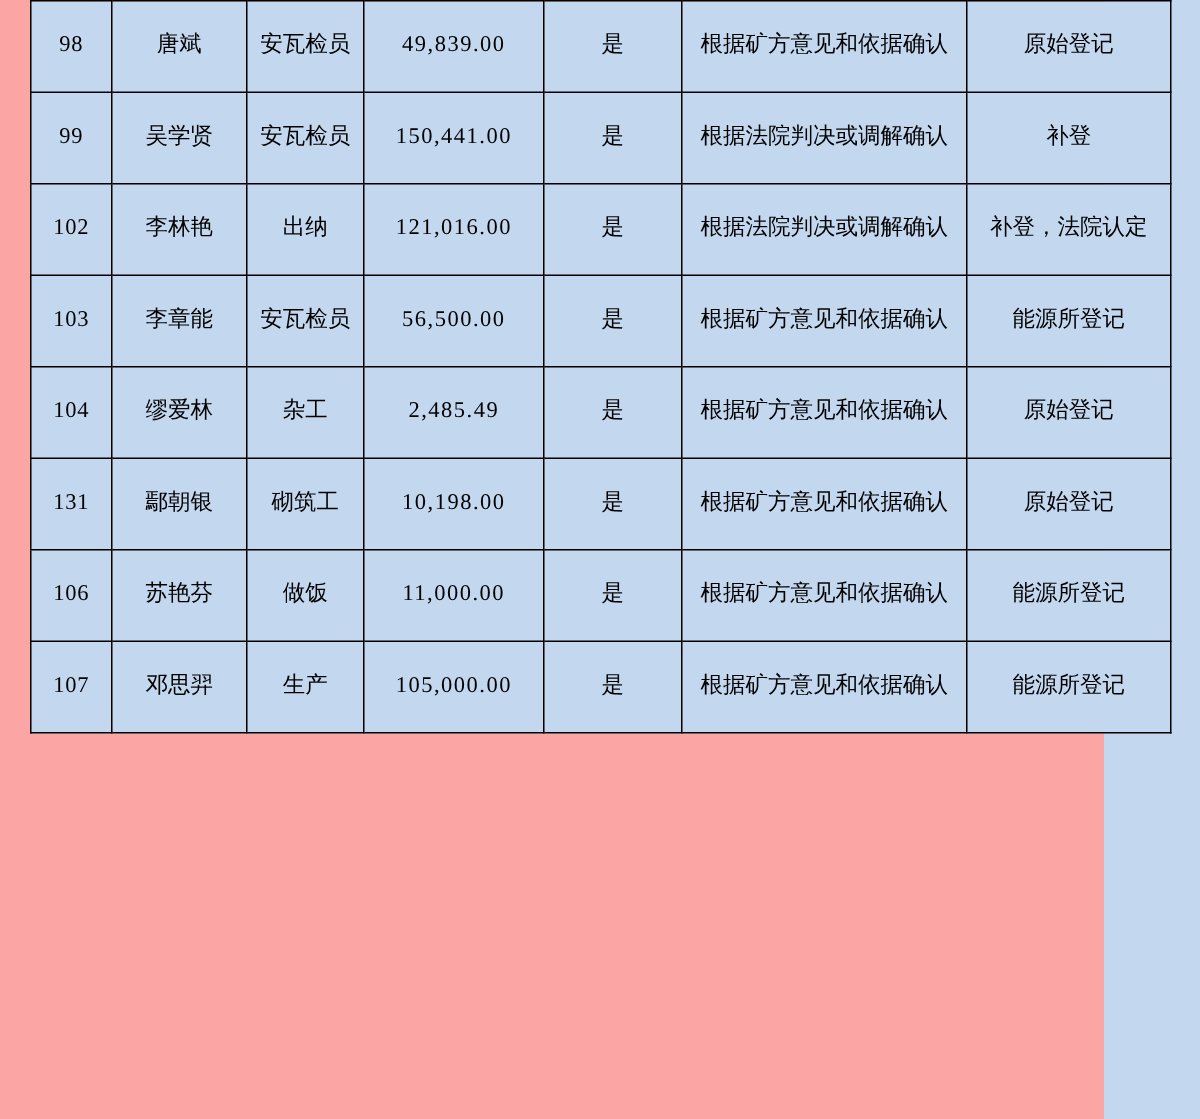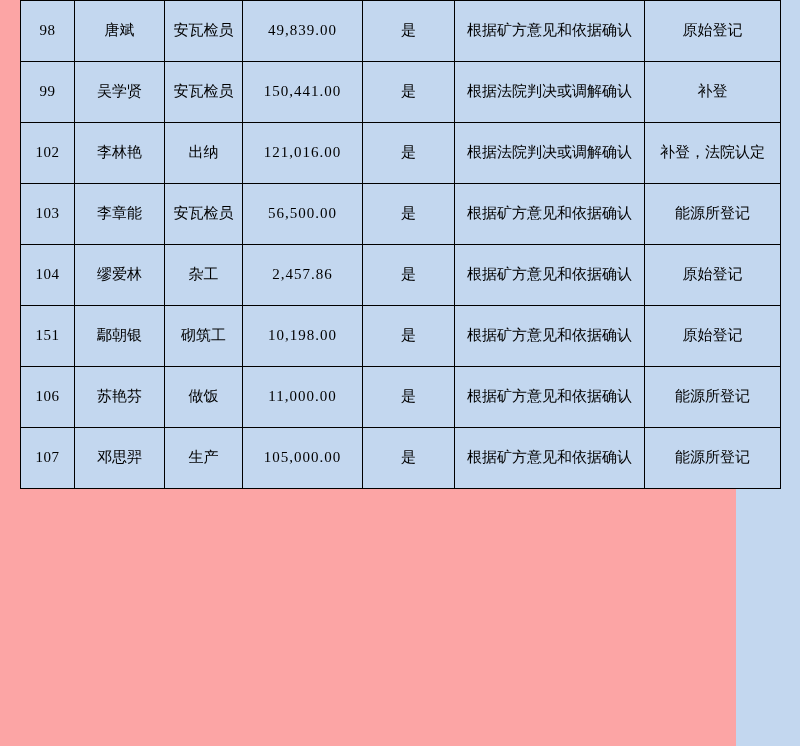--- a/index.html
+++ b/index.html
@@ -122,27 +122,27 @@
         <td class="job">安瓦检员</td>
         <td class="amt">56,500.00</td>
         <td class="yes">是</td>
         <td class="basis">根据矿方意见和依据确认</td>
         <td class="reg">能源所登记</td>
       </tr>
       <tr class="row">
         <td class="idx">104</td>
         <td class="name">缪爱林</td>
         <td class="job">杂工</td>
-        <td class="amt">2,457.86</td>
+        <td class="amt">2,485.49</td>
         <td class="yes">是</td>
         <td class="basis">根据矿方意见和依据确认</td>
         <td class="reg">原始登记</td>
       </tr>
       <tr class="row">
-        <td class="idx">151</td>
+        <td class="idx">131</td>
         <td class="name">鄢朝银</td>
         <td class="job">砌筑工</td>
         <td class="amt">10,198.00</td>
         <td class="yes">是</td>
         <td class="basis">根据矿方意见和依据确认</td>
         <td class="reg">原始登记</td>
       </tr>
       <tr class="row">
         <td class="idx">106</td>
         <td class="name">苏艳芬</td>

